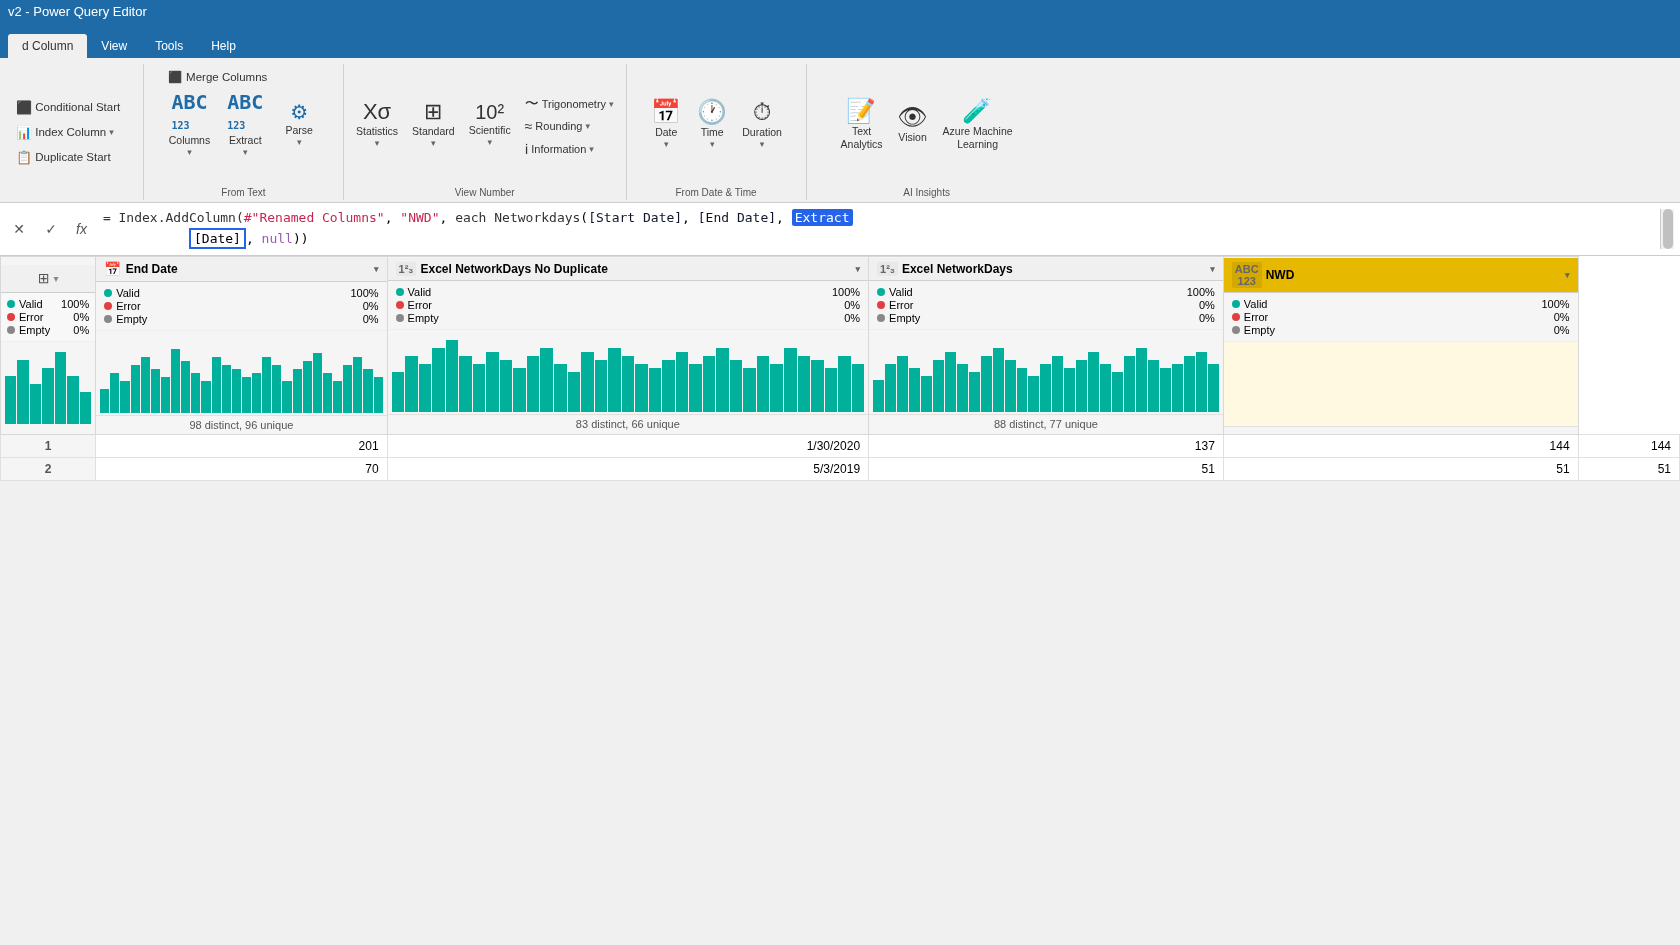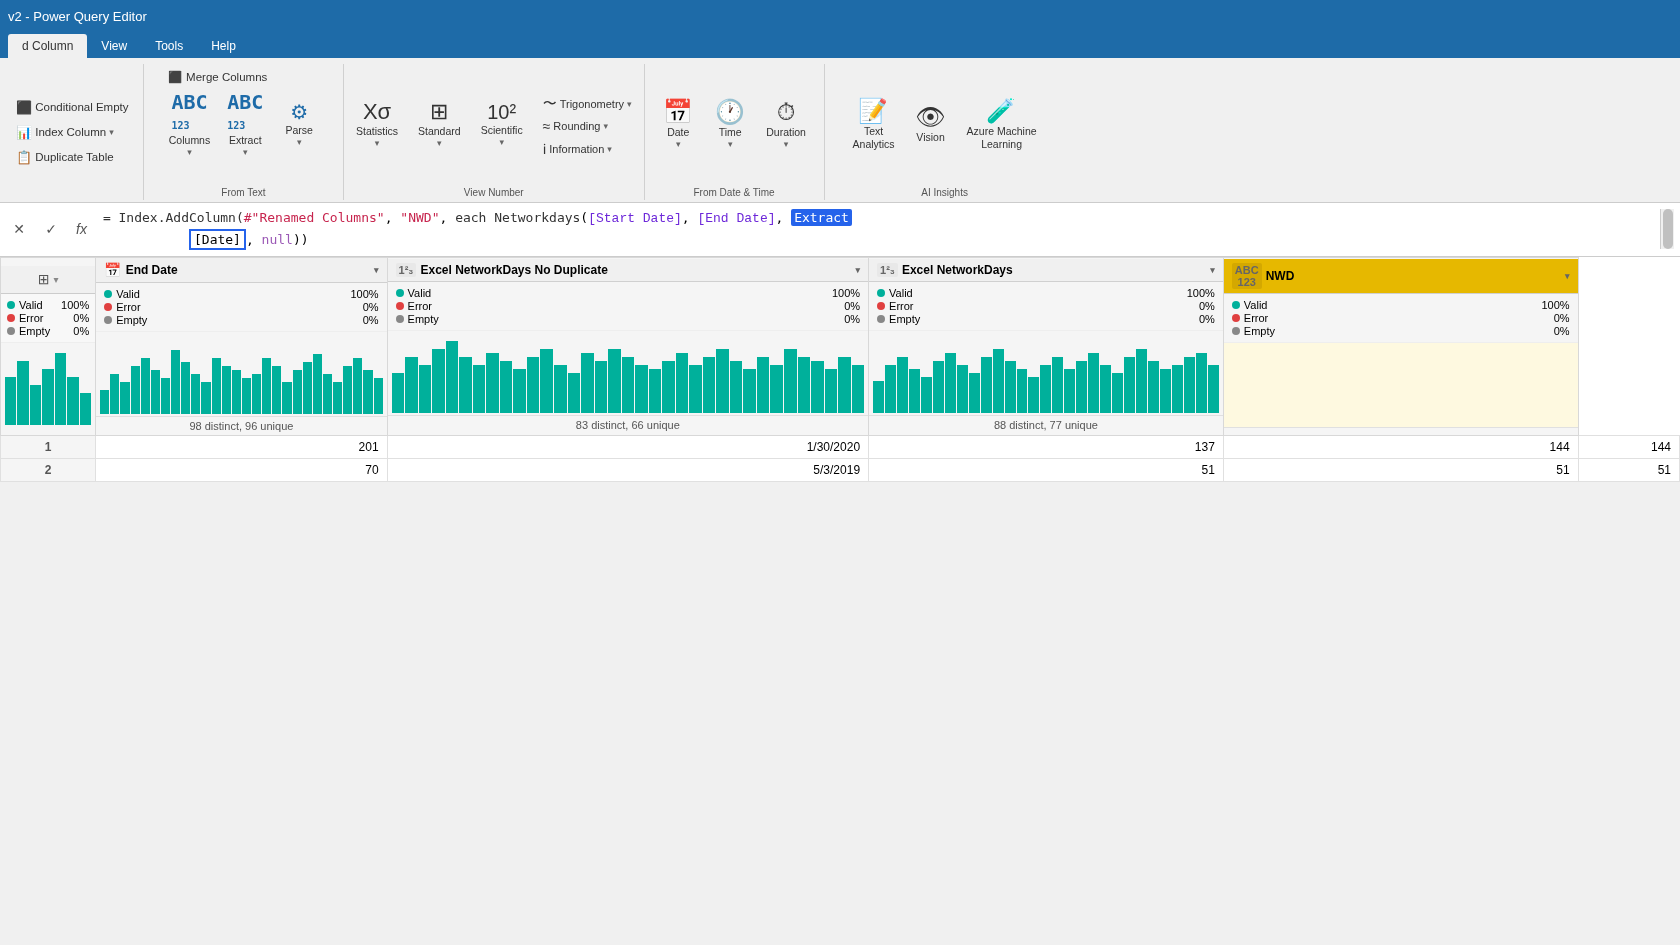--- a/index.html
+++ b/index.html
@@ -7,21 +7,21 @@
 
     
     .title-bar {
       background: #1e6ba8;
       color: white;
       padding: 4px 8px;
       font-size: 13px;
       font-weight: 500;
       height: 28px;
       display: flex;
-      align-items: flex-end;
+      align-items: flex-start;
     }
 
     
     .ribbon-tabs {
       background: #1e6ba8;
       display: flex;
       align-items: flex-end;
       padding: 0 8px;
       height: 30px;
     }
@@ -55,21 +55,21 @@
       display: flex;
       flex-direction: column;
       align-items: center;
       border-right: 1px solid #d0d0d0;
       padding: 0 6px;
     }
     .ribbon-group:last-child { border-right: none; }
     .ribbon-group-items {
       display: flex;
       align-items: flex-start;
-      gap: 8px;
+      gap: 2px;
       flex: 1;
     }
     .ribbon-group-label {
       font-size: 10px;
       color: #555;
       padding: 2px 16px;
       text-align: center;
     }
 
     .ribbon-btn {
@@ -205,21 +205,21 @@
     }
     .data-grid td.row-num {
       background: #f5f5f5;
       color: #555;
       text-align: center;
       font-weight: bold;
     }
     .f-kw { color: #333; }
     .f-func { color: #333; }
     .f-str { color: #c7254e; }
-    .f-col { color: #6d28d9; font-family: Liberation Mono, monospace; }
+    .f-col { color: #0f172a; }
     .f-null { color: #9b59b6; }
     .f-paren { color: #333; }
     .f-highlighted { background: #2563eb; color: white; padding: 1px 3px; border-radius: 2px; }
     .f-box { border: 2px solid #2563eb; padding: 1px 3px; }
 
     .dropdown-arrow {
       font-size: 9px;
       color: #666;
     }
 
@@ -245,30 +245,30 @@
   <div class="ribbon-tab">Tools</div>
   <div class="ribbon-tab">Help</div>
 </div>
 
 <div class="ribbon" style="height:145px;">
   <div class="ribbon-content" style="height:100%; align-items:stretch;">
 
     <div class="ribbon-group" style="justify-content:center; gap:2px; min-width:140px;">
       <div class="ribbon-btn-small" style="font-size:11.5px; padding:4px 6px; width:100%;">
         <span style="font-size:13px;">⬛</span> 
-          <span>Conditional Empty</span>
+          <span>Conditional Start</span>
       </div>
       <div class="ribbon-btn-small" style="font-size:11.5px; padding:4px 6px; width:100%;">
         <span style="font-size:13px;">📊</span> 
           <span>Index Column</span> 
           <span class="dropdown-arrow">▾</span>
       </div>
       <div class="ribbon-btn-small" style="font-size:11.5px; padding:4px 6px; width:100%;">
         <span style="font-size:13px;">📋</span> 
-          <span>Duplicate Table</span>
+          <span>Duplicate Start</span>
       </div>
     </div>
 
     <div class="ribbon-group" style="min-width:200px;">
       <div class="ribbon-group-items" style="align-items:flex-start; gap:4px; flex:1; padding:4px 0;">
         <div style="display:flex; flex-direction:column; gap:1px; flex:1;">
           <div class="ribbon-btn-small" style="font-size:11.5px;">
             <span>⬛</span> Merge Columns
           </div>
           <div style="display:flex; align-items:center; gap:4px; padding:2px 0;">

